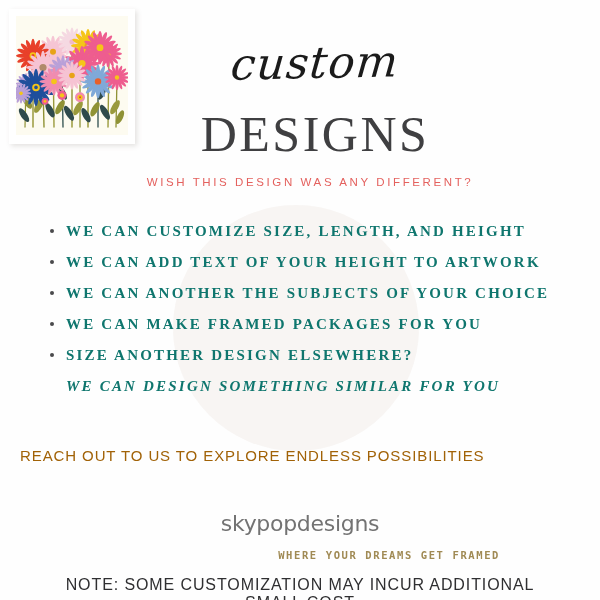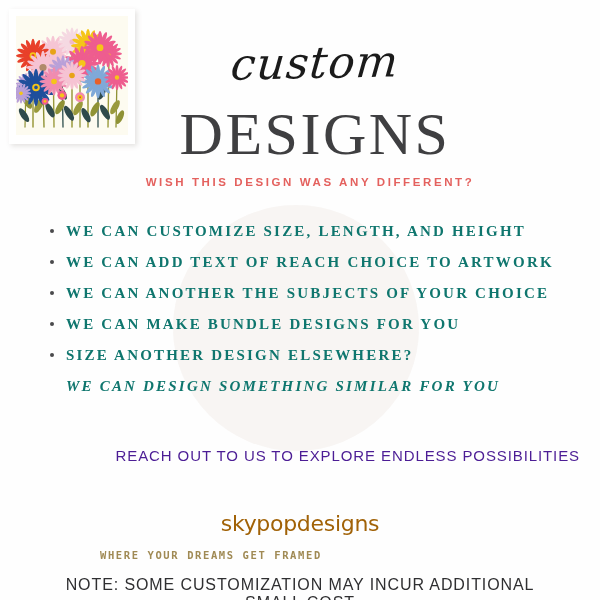--- a/index.html
+++ b/index.html
@@ -78,35 +78,35 @@
   }
 
   .main-title {
     position: absolute;
     left: 140px;
     top: 101px;
     width: 350px;
     text-align: center;
     font-family: "Liberation Serif", serif;
     font-weight: 400;
-    font-size: 60px;
+    font-size: 50px;
     line-height: 66px;
     letter-spacing: 2.5px;
     color: #3f3f41;
     z-index: 4;
   }
 
   .tagline {
     position: absolute;
     left: 60px;
     top: 176px;
     width: 500px;
     text-align: center;
     font-family: "Liberation Sans", sans-serif;
-    font-weight: 700;
+    font-weight: 400;
     font-size: 11.5px;
     letter-spacing: 2.6px;
     color: #e4615e;
     z-index: 4;
   }
 
   
   .feature-list {
     position: absolute;
     left: 44px;
@@ -140,50 +140,50 @@
     padding-left: 22px;
     font-style: italic;
   }
 
   
   .cta {
     position: absolute;
     left: 20px;
     top: 447px;
     width: 560px;
-    text-align: right;
+    text-align: left;
     font-family: "Liberation Sans", sans-serif;
     font-weight: 400;
     font-size: 15px;
     letter-spacing: 0.9px;
-    color: #4c1d95;
+    color: #a16207;
     z-index: 4;
   }
 
   
   .brand-name {
     position: absolute;
     left: 100px;
     top: 511px;
     width: 400px;
     text-align: center;
     font-family: "DejaVu Sans", sans-serif;
     font-weight: 400;
     font-size: 22px;
     letter-spacing: -0.3px;
-    color: #a16207;
+    color: #737373;
     z-index: 4;
   }
 
   .brand-slogan {
     position: absolute;
     left: 100px;
     top: 549px;
     width: 400px;
-    text-align: left;
+    text-align: right;
     font-family: "DejaVu Sans Mono", monospace;
     font-weight: 700;
     font-size: 10.5px;
     letter-spacing: 1.6px;
     color: #a08a54;
     z-index: 4;
   }
 
   .footnote {
     position: absolute;
@@ -362,29 +362,29 @@
   <div class="main-title">DESIGNS</div>
   <div class="tagline">WISH  THIS  DESIGN  WAS ANY DIFFERENT?</div>
 
   <ul class="feature-list">
     <li class="feature-item">
       <span class="dot"></span>
       <span>WE CAN CUSTOMIZE SIZE, LENGTH, AND HEIGHT</span>
     </li>
     <li class="feature-item">
       <span class="dot"></span>
-      <span>WE CAN ADD TEXT OF REACH CHOICE TO ARTWORK</span>
+      <span>WE CAN ADD TEXT OF YOUR HEIGHT TO ARTWORK</span>
     </li>
     <li class="feature-item">
       <span class="dot"></span>
       <span>WE CAN ANOTHER THE SUBJECTS OF YOUR CHOICE</span>
     </li>
     <li class="feature-item">
       <span class="dot"></span>
-      <span>WE CAN MAKE BUNDLE DESIGNS FOR YOU</span>
+      <span>WE CAN MAKE FRAMED PACKAGES FOR YOU</span>
     </li>
     <li class="feature-item">
       <span class="dot"></span>
       <span>SIZE ANOTHER DESIGN ELSEWHERE?</span>
     </li>
     <li class="feature-item no-dot">
       
       <span>WE CAN DESIGN SOMETHING SIMILAR FOR YOU</span>
     </li>
   </ul>

